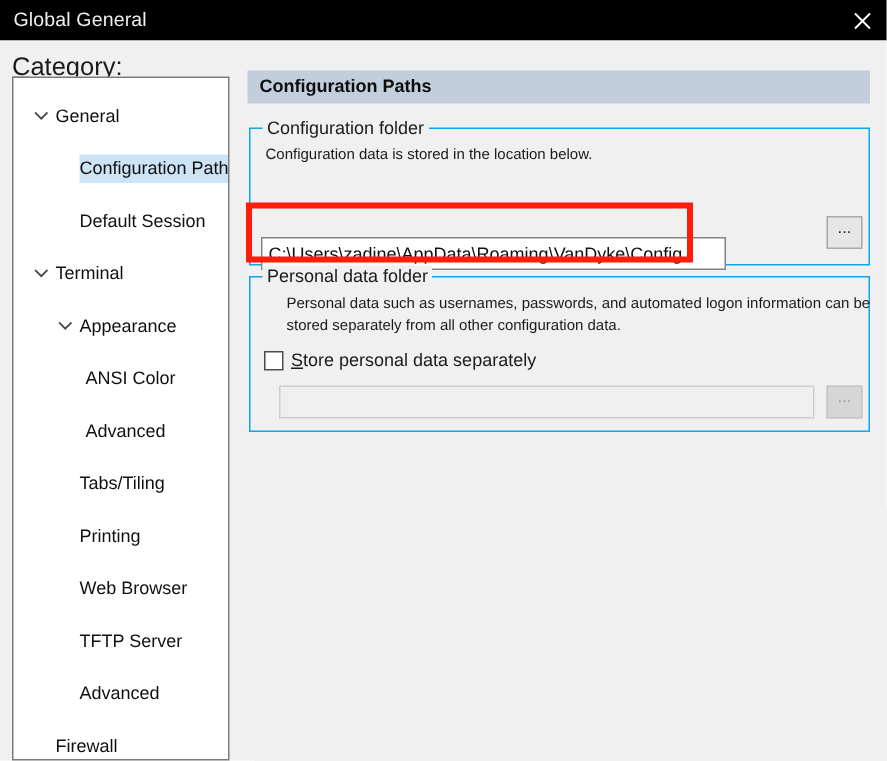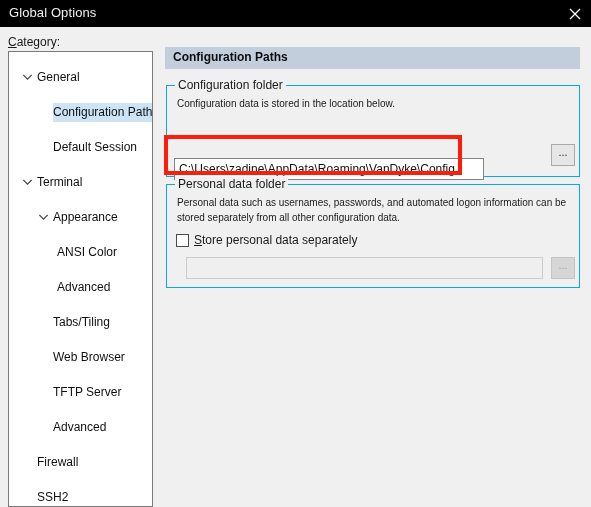--- a/index.html
+++ b/index.html
@@ -45,21 +45,21 @@
     position: absolute;
     left: 0; top: 27px;
     width: 591px; height: 480px;
     background: #f0f0f0;
   }
 
   
   #category-label {
     position: absolute;
     left: 8px; top: 8px;
-    font-size: 12px;
+    font-size: 17px;
     color: #1a1a1a;
   }
   #category-label u { text-decoration: underline; }
 
   #tree-panel {
     position: absolute;
     left: 8px; top: 24px;
     width: 143px; height: 454px;
     background: #ffffff;
     border: 1px solid #7a7a7a;
@@ -127,21 +127,21 @@
     position: absolute;
     font-size: 10px;
     color: #1a1a1a;
     line-height: 15px;
   }
 
   #group-config { left: 166px; top: 58px; width: 412px; height: 90px; }
   #group-personal { left: 166px; top: 157px; width: 412px; height: 102px; }
 
   #config-desc { left: 10px; top: 10px; white-space: nowrap; }
-  #personal-desc { left: 10px; top: 10px; width: 390px; }
+  #personal-desc { left: 24px; top: 10px; width: 390px; }
 
   
   .textinput {
     position: absolute;
     box-sizing: border-box;
     background: #ffffff;
     border: 1px solid #848484;
     font-family: "Liberation Sans", sans-serif;
     font-size: 12px;
     color: #101010;
@@ -210,21 +210,21 @@
     width: 298px; height: 40px;
     box-sizing: border-box;
     border: 4px solid #fc1d0a;
     pointer-events: none;
   }
 </style>
 </head>
 <body>
 
 <div id="titlebar">
-  <div id="title-text">Global Options</div>
+  <div id="title-text">Global General</div>
   <div id="close-button">
     <span>
       <svg width="12" height="12" viewBox="0 0 12 12">
         <path d="M1 1 L11 11 M11 1 L1 11" stroke="#ffffff" stroke-width="1.3" fill="none"></path>
       </svg>
     </span>
   </div>
 </div>
 
 <div id="dialog-body">
@@ -246,20 +246,21 @@
             </svg>
           </span><span class="label">Terminal</span></div>
         <div class="tree-item ind1"><span class="chev chev-l1">
             <svg width="9" height="7" viewBox="0 0 9 7">
               <path d="M0.8 1.4 L4.5 5.1 L8.2 1.4" stroke="#4a4a4a" stroke-width="1.3" fill="none" stroke-linecap="square"></path>
             </svg>
           </span><span class="label">Appearance</span></div>
         <div class="tree-item ind2"><span class="label">ANSI Color</span></div>
         <div class="tree-item ind2"><span class="label">Advanced</span></div>
         <div class="tree-item ind1"><span class="label">Tabs/Tiling</span></div>
+        <div class="tree-item ind1"><span class="label">Printing</span></div>
         <div class="tree-item ind1"><span class="label">Web Browser</span></div>
         <div class="tree-item ind1"><span class="label">TFTP Server</span></div>
         <div class="tree-item ind1"><span class="label">Advanced</span></div>
         <div class="tree-item ind0"><span class="label">Firewall</span></div>
         <div class="tree-item ind0"><span class="label">SSH2</span></div>
         <div class="tree-item ind0"><span class="label">SSH Host Keys</span></div>
       </div>
   </div>
 
   <div id="page-header">

